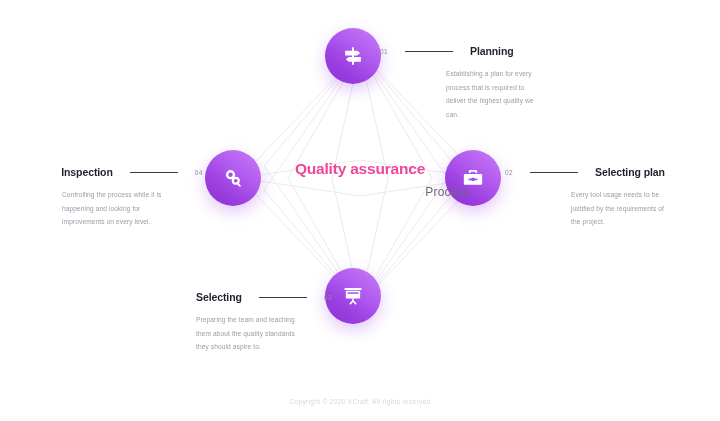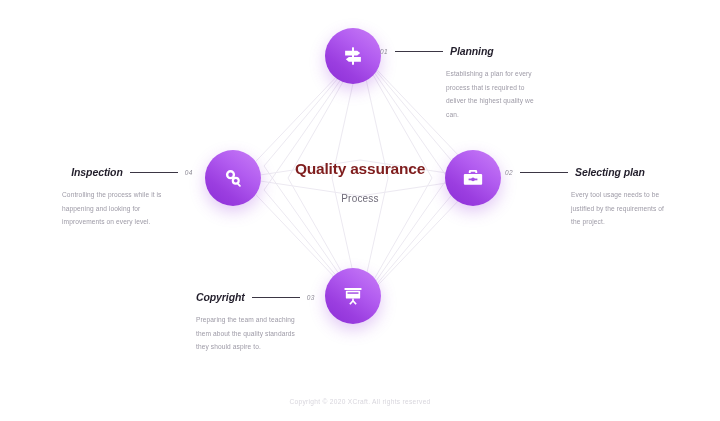--- a/index.html
+++ b/index.html
@@ -52,39 +52,39 @@
   #center-label {
     position: absolute;
     left: 250px;
     top: 160px;
     width: 220px;
     text-align: center;
   }
   #center-title {
     font-size: 15.5px;
     font-weight: bold;
-    color: #7f1d1d;
+    color: #ec4899;
     letter-spacing: -0.2px;
     line-height: 1.1;
   }
   #center-sub {
-    margin-top: 16px;
-    font-size: 10px;
+    margin-top: 8px;
+    font-size: 12px;
     color: #6e6a78;
     letter-spacing: 0.2px;
+    text-align: right;
   }
 
   
   .step { position: absolute; }
   .step-head {
     display: flex;
     align-items: center;
-    gap: 7px;
+    gap: 17px;
     height: 14px;
-    font-style: italic;
   }
   .step-title {
     font-size: 10.5px;
     font-weight: bold;
     color: #231f2c;
     letter-spacing: -0.1px;
     white-space: nowrap;
   }
   .step-num {
     font-size: 6.5px;
@@ -219,21 +219,21 @@
     <div class="step-head">
       <span class="step-num">02</span>
       <span class="rule"></span>
       <span class="step-title">Selecting plan</span>
     </div>
     <div class="step-body">Every tool usage needs to be justified by the requirements of the project.</div>
   </div>
 
   <div class="step" id="step-training">
     <div class="step-head">
-      <span class="step-title">Copyright</span>
+      <span class="step-title">Selecting</span>
       <span class="rule"></span>
       <span class="step-num">03</span>
     </div>
     <div class="step-body">Preparing the team and teaching them about the quality standards they should aspire to.</div>
   </div>
 
   <div class="step" id="step-inspection">
     <div class="step-head">
       <span class="step-title">Inspection</span>
       <span class="rule"></span>

